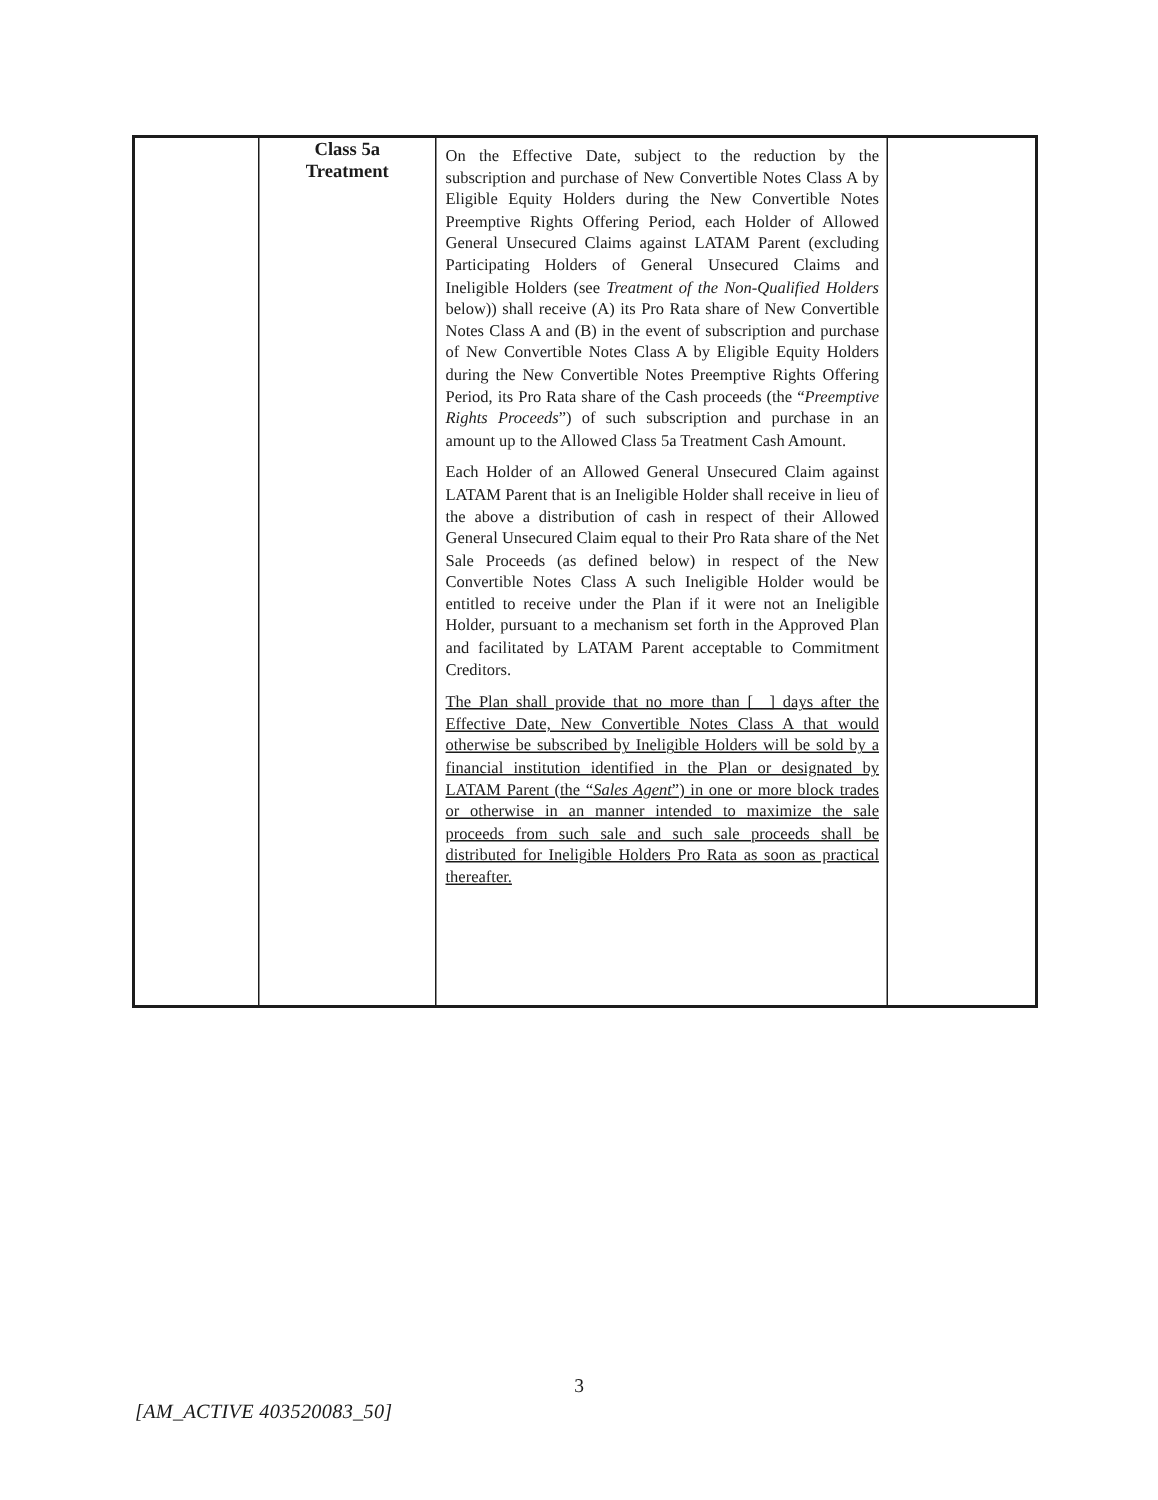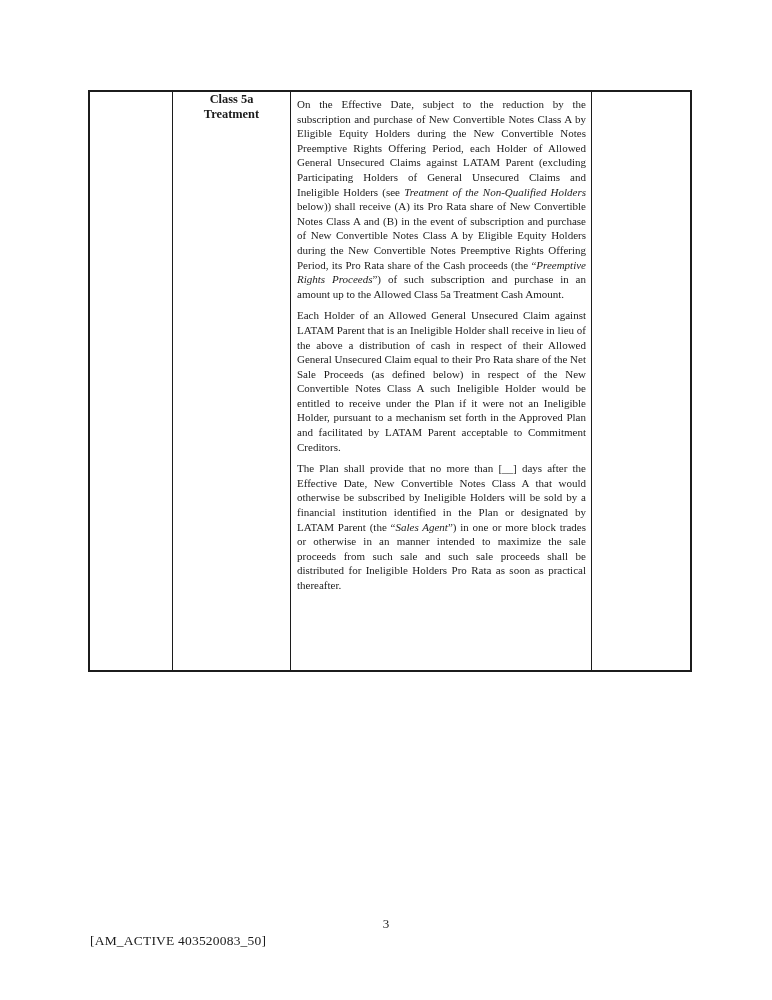--- a/index.html
+++ b/index.html
@@ -47,37 +47,38 @@
   }
   .cell-text {
     padding: 5px 5px 4px 6px;
   }
   .cell-text p {
     margin: 0 0 7px 0;
     font-size: 11px;
     line-height: 14.6px;
     text-align: justify;
   }
-  .cell-text p:last-child { margin-bottom: 0; }
+  .cell-text p:last-child { margin-bottom: 0; text-decoration: underline; }
   .em { font-style: italic; }
 
   .page-number {
     position: absolute;
     left: 0;
     top: 916px;
     width: 772px;
     text-align: center;
     font-size: 13px;
   }
   .footer-id {
     position: absolute;
     left: 90px;
     top: 933px;
     font-size: 13.5px;
     letter-spacing: 0.2px;
+    font-style: italic;
   }
 </style>
 </head>
 <body>
 
 <div class="page">
 
   <table class="terms-table">
     <tbody>
         <tr>

